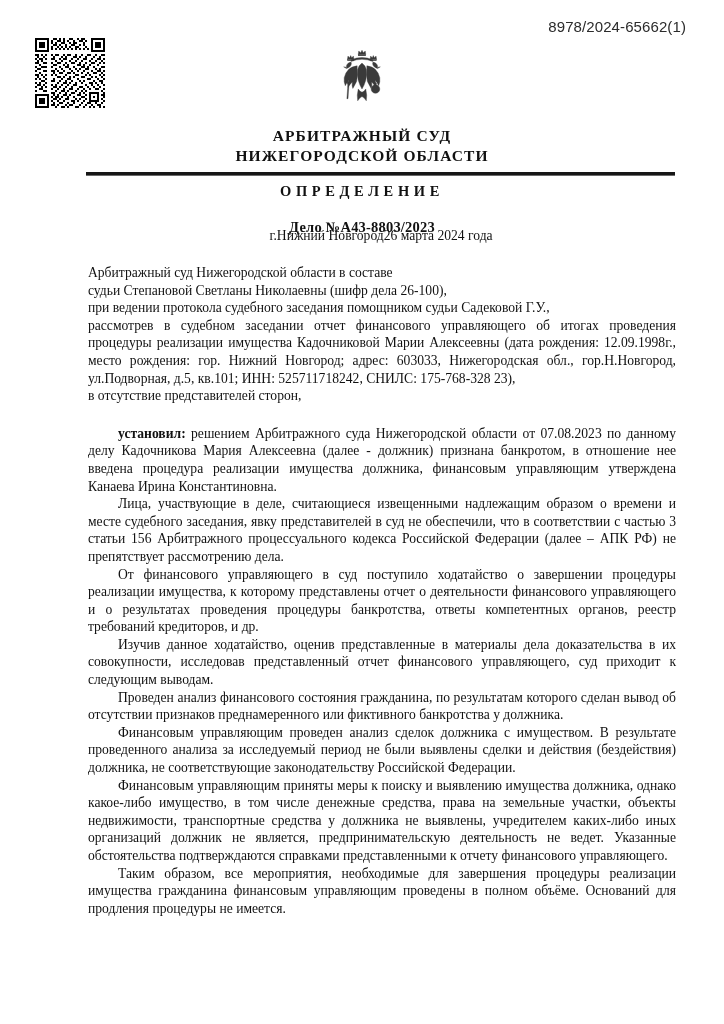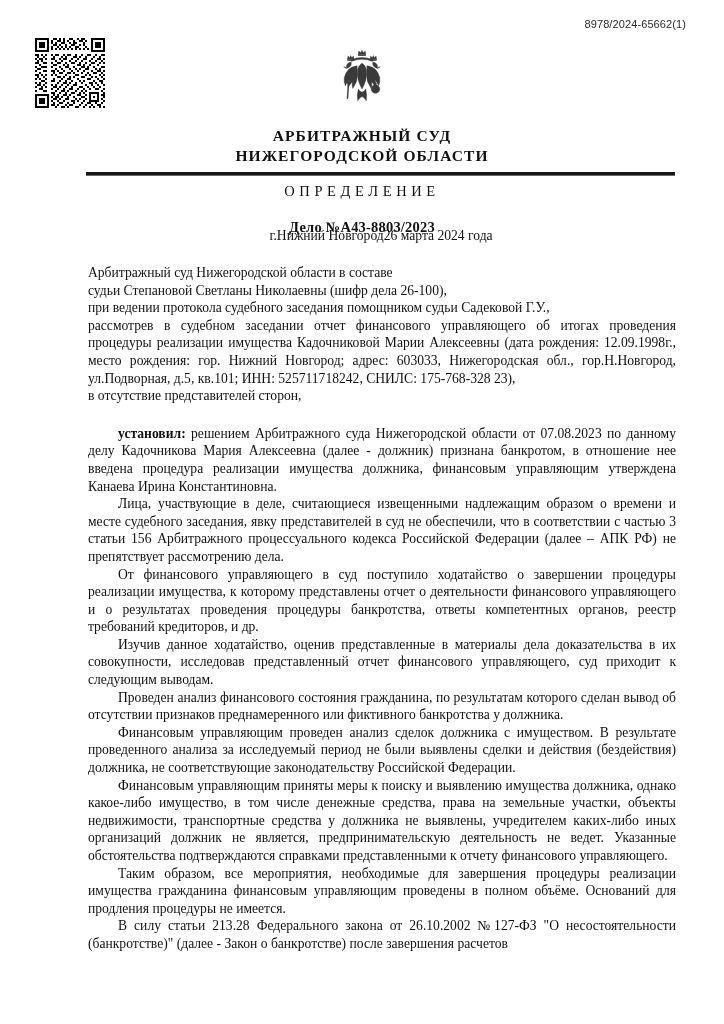--- a/index.html
+++ b/index.html
@@ -19,21 +19,21 @@
     color: #111111;
     box-sizing: border-box;
   }
 
   
   .doc-number {
     position: absolute;
     top: 18px;
     right: 38px;
     font-family: "Liberation Sans", "DejaVu Sans", sans-serif;
-    font-size: 11px;
+    font-size: 15px;
     letter-spacing: 0.1px;
     color: #2b2b2b;
     white-space: nowrap;
   }
 
   
   .qr-wrap {
     position: absolute;
     top: 36px;
     left: 33px;
@@ -83,21 +83,21 @@
 
   
   .title-block {
     position: absolute;
     top: 182px;
     left: 0;
     right: 0;
     text-align: center;
   }
   .doc-title {
-    font-weight: normal;
+    font-weight: bold;
     font-size: 14.5px;
     letter-spacing: 4.6px;
     line-height: 19px;
   }
   .case-no {
     font-weight: bold;
     font-size: 14.5px;
     line-height: 19px;
     letter-spacing: 0.2px;
     margin-top: 17px;
@@ -543,17 +543,16 @@
       <b class="lead">установил:</b><span> решением Арбитражного суда Нижегородской области от 07.08.2023 по данному делу Кадочникова Мария Алексеевна (далее - должник) признана банкротом, в отношение нее введена процедура реализации имущества должника, финансовым управляющим утверждена Канаева Ирина Константиновна.</span>
     </p>
 
     <p class="indent">Лица, участвующие в деле, считающиеся извещенными надлежащим образом о времени и месте судебного заседания, явку представителей в суд не обеспечили, что в соответствии с частью 3 статьи 156 Арбитражного процессуального кодекса Российской Федерации (далее – АПК РФ) не препятствует рассмотрению дела.</p>
     <p class="indent">От финансового управляющего в суд поступило ходатайство о завершении процедуры реализации имущества, к которому представлены отчет о деятельности финансового управляющего и о результатах проведения процедуры банкротства, ответы компетентных органов, реестр требований кредиторов, и др.</p>
     <p class="indent">Изучив данное ходатайство, оценив представленные в материалы дела доказательства в их совокупности, исследовав представленный отчет финансового управляющего, суд приходит к следующим выводам.</p>
     <p class="indent">Проведен анализ финансового состояния гражданина, по результатам которого сделан вывод об отсутствии признаков преднамеренного или фиктивного банкротства у должника.</p>
     <p class="indent">Финансовым управляющим проведен анализ сделок должника с имуществом. В результате проведенного анализа за исследуемый период не были выявлены сделки и действия (бездействия) должника, не соответствующие законодательству Российской Федерации.</p>
     <p class="indent">Финансовым управляющим приняты меры к поиску и выявлению имущества должника, однако какое-либо имущество, в том числе денежные средства, права на земельные участки, объекты недвижимости, транспортные средства у должника не выявлены, учредителем каких-либо иных организаций должник не является, предпринимательскую деятельность не ведет. Указанные обстоятельства подтверждаются справками представленными к отчету финансового управляющего.</p>
     <p class="indent">Таким образом, все мероприятия, необходимые для завершения процедуры реализации имущества гражданина финансовым управляющим проведены в полном объёме. Оснований для продления процедуры не имеется.</p>
-    <p class="indent">В силу статьи 213.28 Федерального закона от 26.10.2002 №127-ФЗ "О несостоятельности (банкротстве)" (далее - Закон о банкротстве) после завершения расчетов</p>
 
   </div>
 
 </div>
 
 </body></html>

